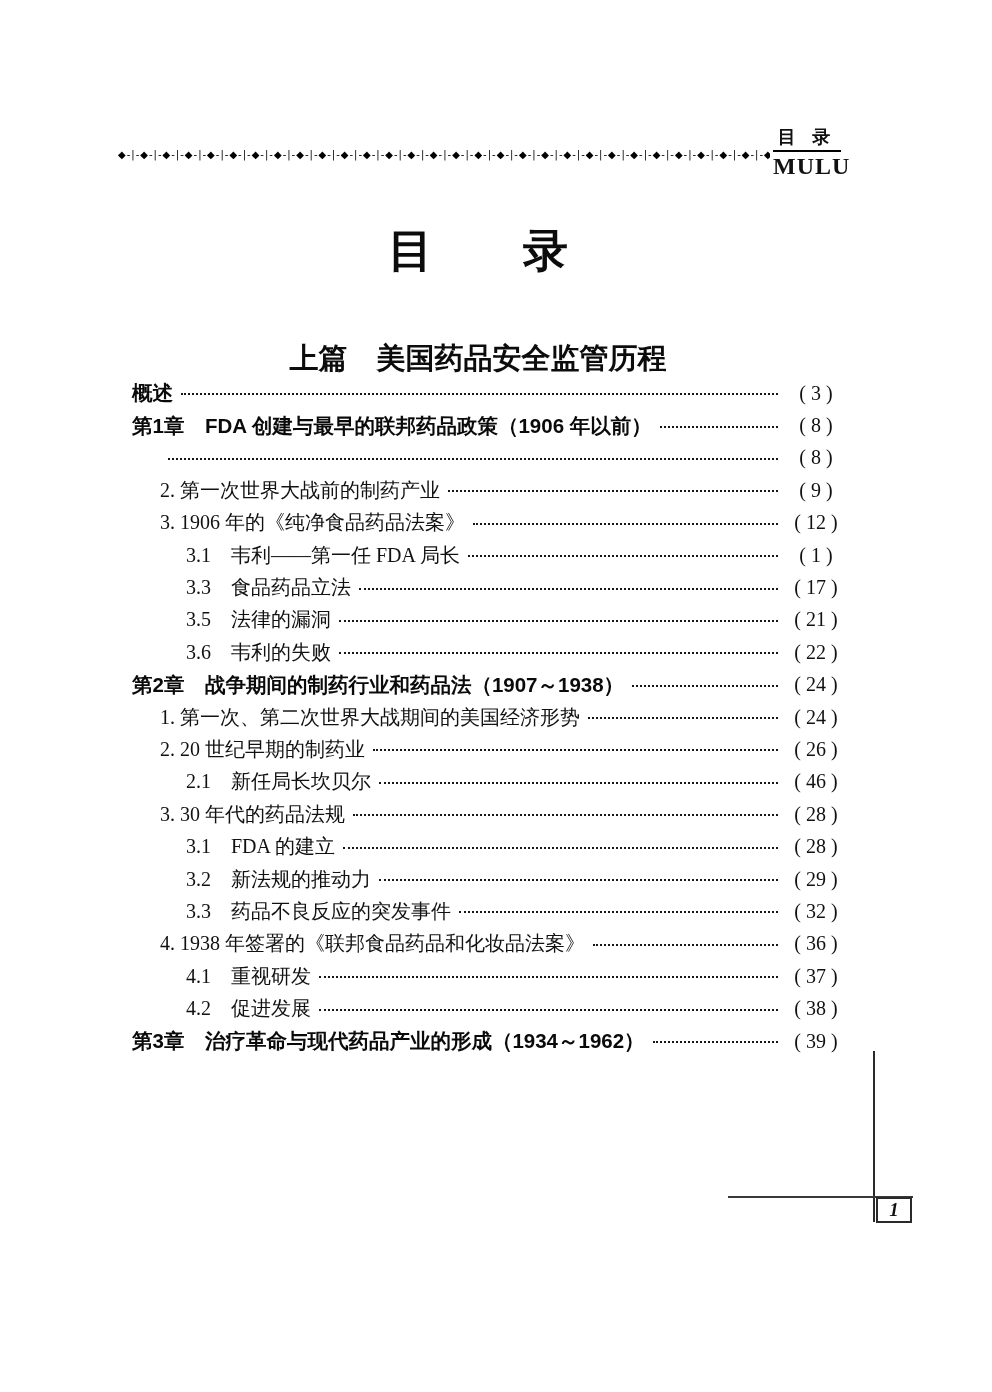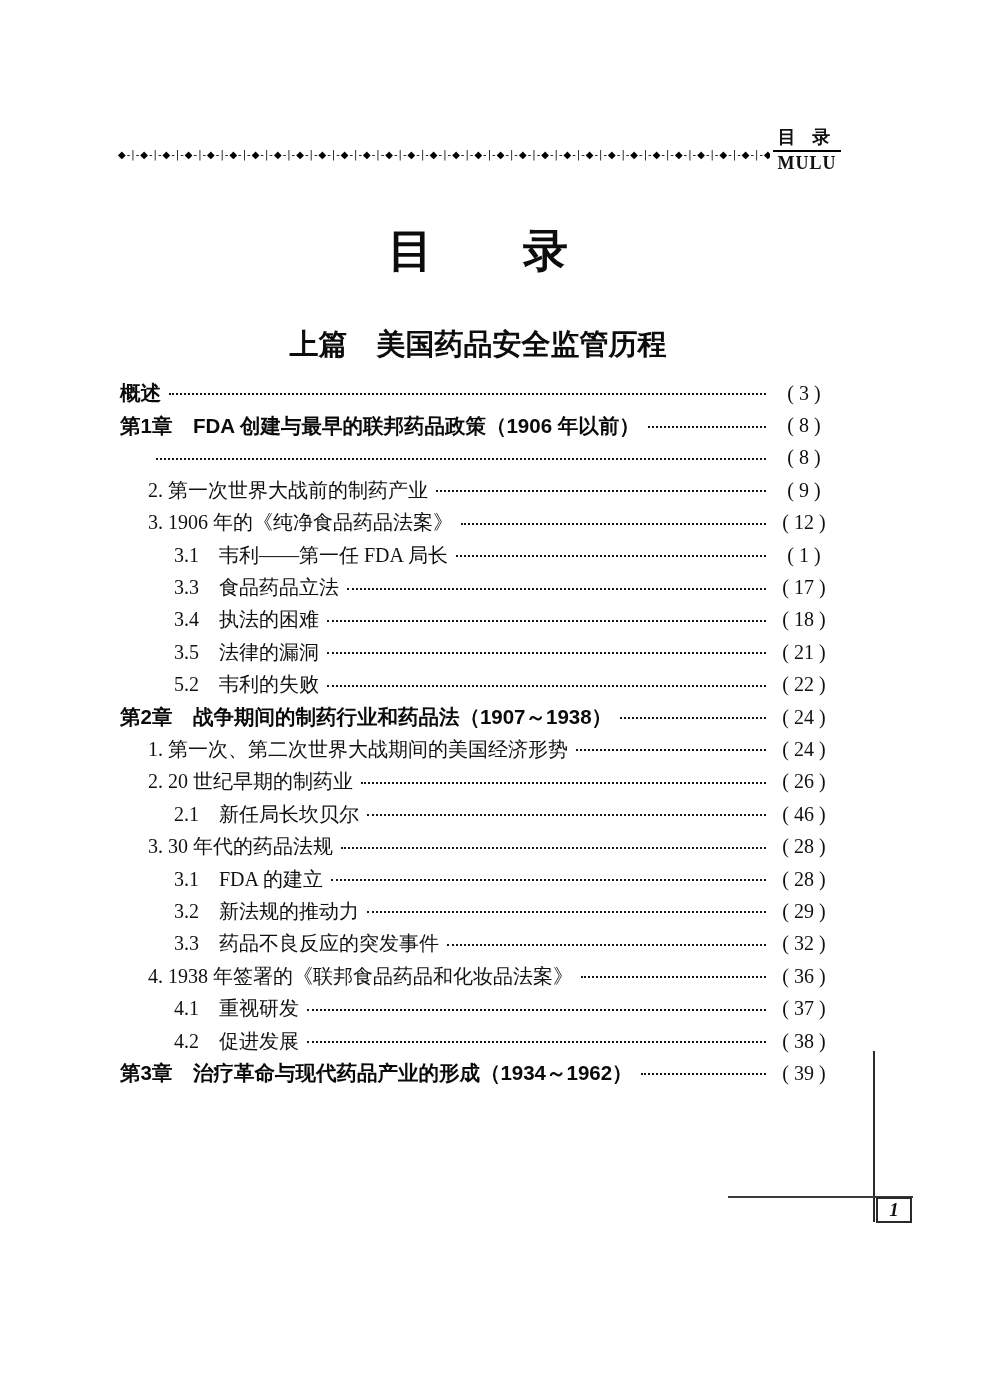--- a/index.html
+++ b/index.html
@@ -37,21 +37,21 @@
   .hdr-cn {
     font-size: 18px;
     font-weight: bold;
     letter-spacing: 6px;
     padding-bottom: 1px;
     border-bottom: 2px solid #000;
     font-family: "Liberation Serif", serif;
     line-height: 1.3;
   }
   .hdr-py {
-    font-size: 18px;
+    font-size: 24px;
     font-weight: bold;
     letter-spacing: 1px;
     margin-top: 1px;
     font-family: "Liberation Serif", serif;
   }
 
   .doc-title {
     position: absolute;
     left: 120px; top: 228px;
     width: 716px;
@@ -59,35 +59,35 @@
     text-align: center;
     font-size: 45px;
     line-height: 1;
     font-weight: bold;
     font-family: "Liberation Sans", sans-serif;
     color: #0c0c0c;
   }
 
   .section-title {
     position: absolute;
-    left: 120px; top: 327px;
+    left: 120px; top: 341px;
     width: 716px;
     margin: 0;
     text-align: center;
     font-size: 29px;
     line-height: 1.2;
     font-weight: bold;
     font-family: "Liberation Sans", sans-serif;
     color: #0c0c0c;
   }
 
   
   .toc {
     position: absolute;
-    left: 120px; top: 377px;
+    left: 132px; top: 377px;
     width: 716px;
   }
   .row {
     display: flex;
     align-items: center;
     height: 32.4px;
     font-size: 20px;
     font-family: "Liberation Serif", serif;
   }
   .row.lvl1 { padding-left: 28px; }
@@ -193,31 +193,26 @@
         <span class="txt">3.1　韦利——第一任 FDA 局长</span>
         <span class="leader"></span>
         <span class="pg">( 1 )</span>
       </div>
       <div class="row lvl2">
         <span class="txt">3.3　食品药品立法</span>
         <span class="leader"></span>
         <span class="pg">( 17 )</span>
       </div>
       <div class="row lvl2">
-        <span class="txt">3.4　执法的困难</span>
-        <span class="leader"></span>
-        <span class="pg">( 18 )</span>
-      </div>
-      <div class="row lvl2">
         <span class="txt">3.5　法律的漏洞</span>
         <span class="leader"></span>
         <span class="pg">( 21 )</span>
       </div>
       <div class="row lvl2">
-        <span class="txt">5.2　韦利的失败</span>
+        <span class="txt">3.6　韦利的失败</span>
         <span class="leader"></span>
         <span class="pg">( 22 )</span>
       </div>
       <div class="row lvl0 bold">
         <span class="txt">第2章　战争期间的制药行业和药品法（1907～1938）</span>
         <span class="leader"></span>
         <span class="pg">( 24 )</span>
       </div>
       <div class="row lvl1">
         <span class="txt">1. 第一次、第二次世界大战期间的美国经济形势</span>

